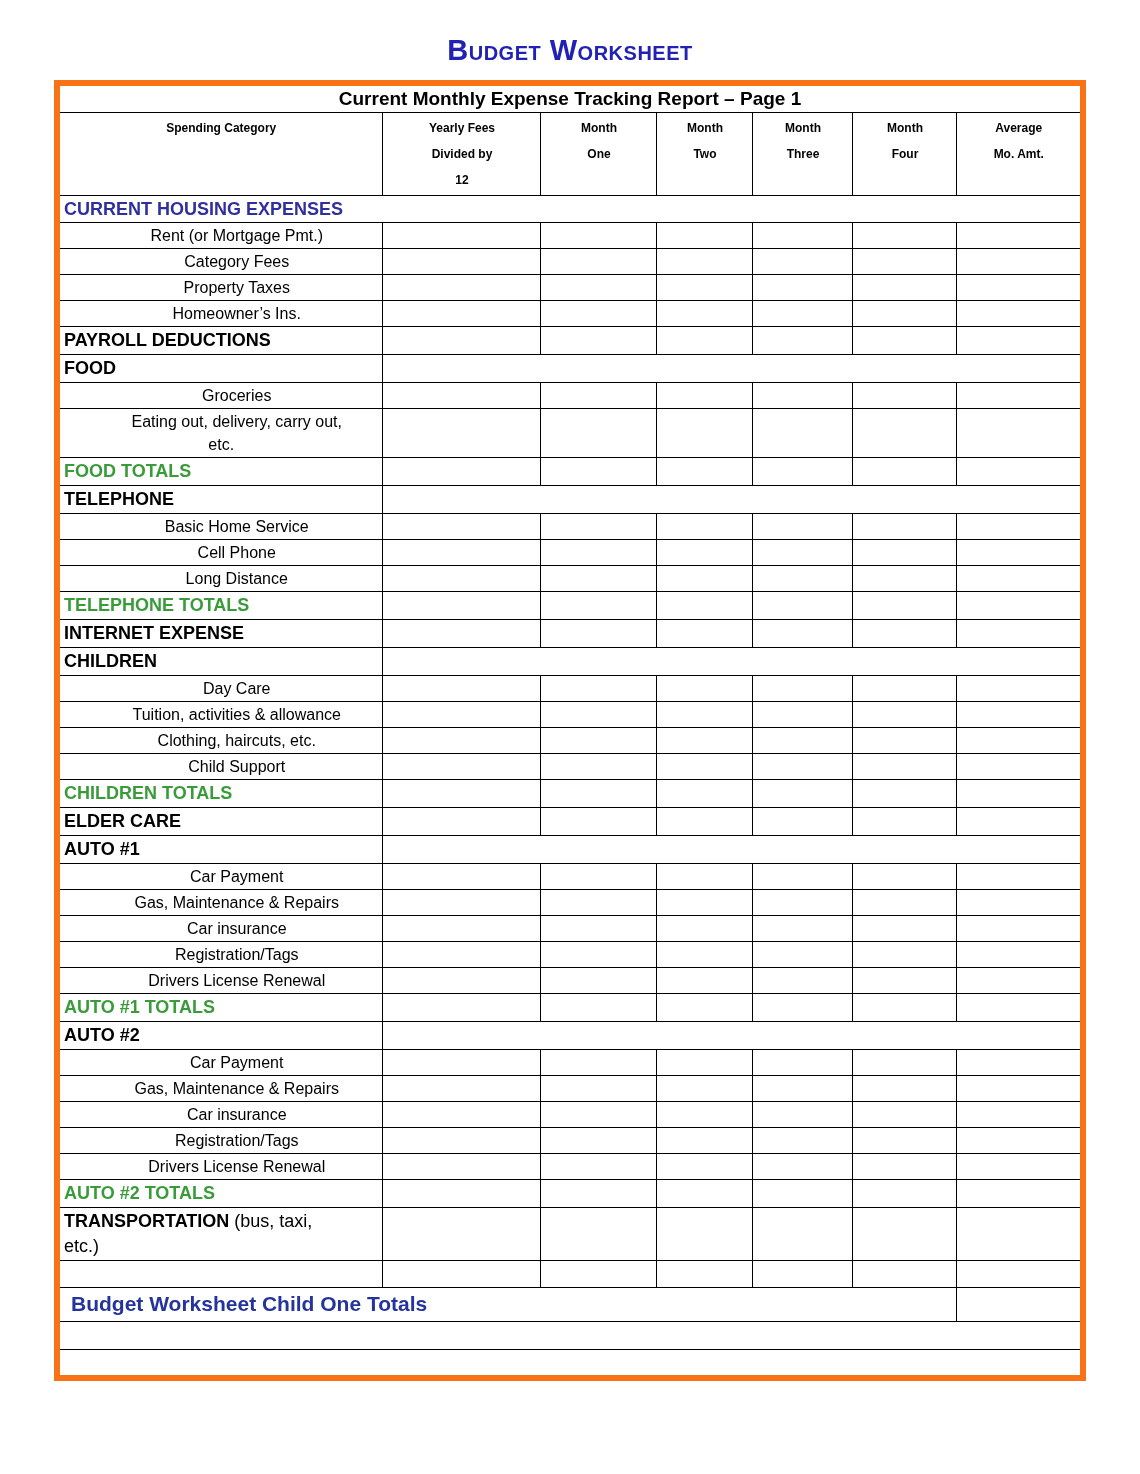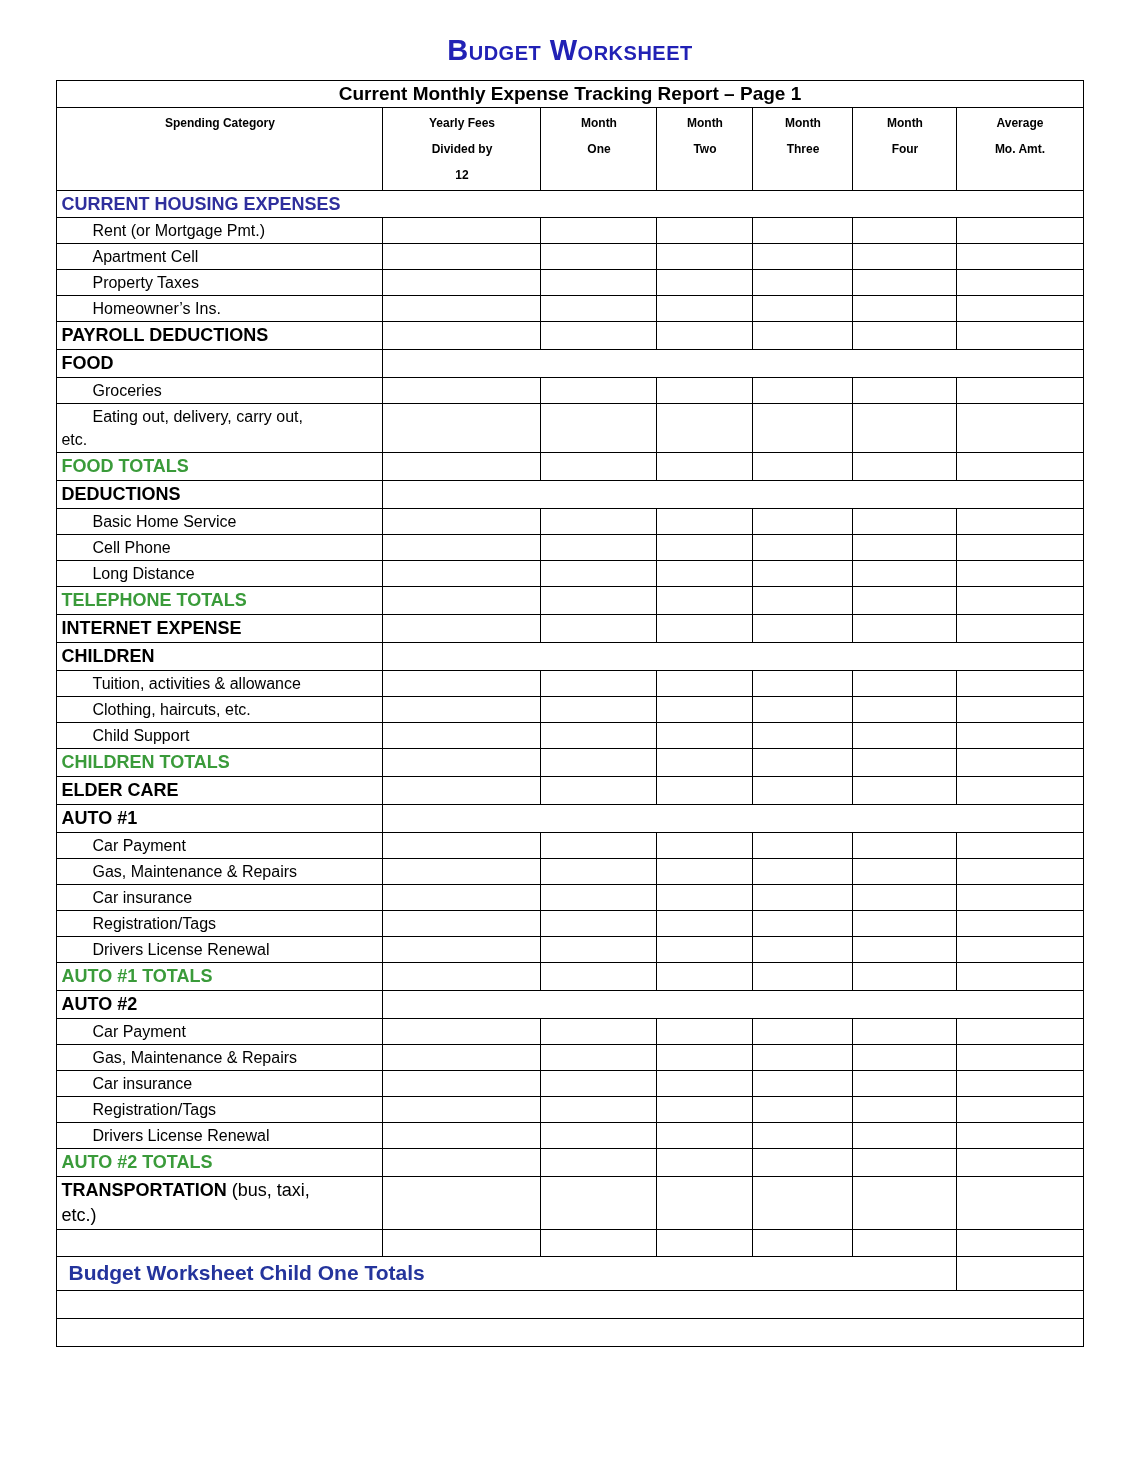--- a/index.html
+++ b/index.html
@@ -25,21 +25,21 @@
     letter-spacing:0.5px;
     font-size:29px;
     font-weight:bold;
     color:var(--title-blue);
   }
   table.budget{
     width:1026px;
     margin:13px auto;
     border-collapse:collapse;
     table-layout:fixed;
-    border:1px solid #f97316;
+    border:6px solid #f97316;
   }
   td,th{
     border:1px solid #000;
     padding:1px 4px;
     vertical-align:top;
     overflow:hidden;
   }
   .subtitle-cell{
     text-align:center;
     font-weight:bold;
@@ -54,21 +54,21 @@
     line-height:26px;
     padding-top:2px;
     padding-bottom:2px;
   }
   td.label{
     font-size:16px;
     line-height:23px;
     white-space:pre-wrap;
     text-align:left;
   }
-  td.item{ text-indent:31px; }
+  td.item{ text-indent:31px;text-align:center; }
   td.group, td.databold{
     font-weight:bold;
     font-size:18px;
     line-height:25px;
   }
   td.totals{
     font-weight:bold;
     font-size:18px;
     line-height:25px;
     color:var(--totals-green);
@@ -139,21 +139,21 @@
         <tr class="r-item">
           <td class="label item">Rent (or Mortgage Pmt.)</td>
           <td class="amount"></td>
           <td class="amount"></td>
           <td class="amount"></td>
           <td class="amount"></td>
           <td class="amount"></td>
           <td class="amount"></td>
         </tr>
         <tr class="r-item">
-          <td class="label item">Apartment Cell</td>
+          <td class="label item">Category Fees</td>
           <td class="amount"></td>
           <td class="amount"></td>
           <td class="amount"></td>
           <td class="amount"></td>
           <td class="amount"></td>
           <td class="amount"></td>
         </tr>
         <tr class="r-item">
           <td class="label item">Property Taxes</td>
           <td class="amount"></td>
@@ -207,21 +207,21 @@
         <tr class="r-totals">
           <td class="label totals">FOOD TOTALS</td>
           <td class="amount"></td>
           <td class="amount"></td>
           <td class="amount"></td>
           <td class="amount"></td>
           <td class="amount"></td>
           <td class="amount"></td>
         </tr>
         <tr class="r-group">
-          <td class="label group">DEDUCTIONS</td>
+          <td class="label group">TELEPHONE</td>
           <td colspan="6"></td>
         </tr>
         <tr class="r-item">
           <td class="label item">Basic Home Service</td>
           <td class="amount"></td>
           <td class="amount"></td>
           <td class="amount"></td>
           <td class="amount"></td>
           <td class="amount"></td>
           <td class="amount"></td>
@@ -258,20 +258,29 @@
           <td class="amount"></td>
           <td class="amount"></td>
           <td class="amount"></td>
           <td class="amount"></td>
           <td class="amount"></td>
           <td class="amount"></td>
         </tr>
         <tr class="r-group">
           <td class="label group">CHILDREN</td>
           <td colspan="6"></td>
+        </tr>
+        <tr class="r-item">
+          <td class="label item">Day Care</td>
+          <td class="amount"></td>
+          <td class="amount"></td>
+          <td class="amount"></td>
+          <td class="amount"></td>
+          <td class="amount"></td>
+          <td class="amount"></td>
         </tr>
         <tr class="r-item">
           <td class="label item">Tuition, activities &amp; allowance</td>
           <td class="amount"></td>
           <td class="amount"></td>
           <td class="amount"></td>
           <td class="amount"></td>
           <td class="amount"></td>
           <td class="amount"></td>
         </tr>

